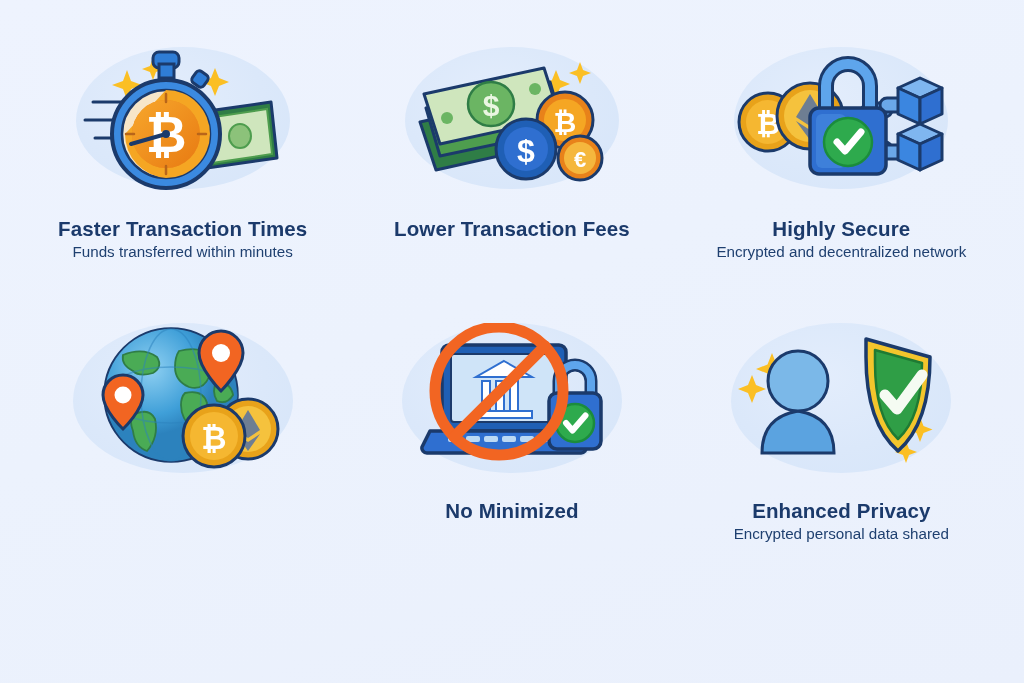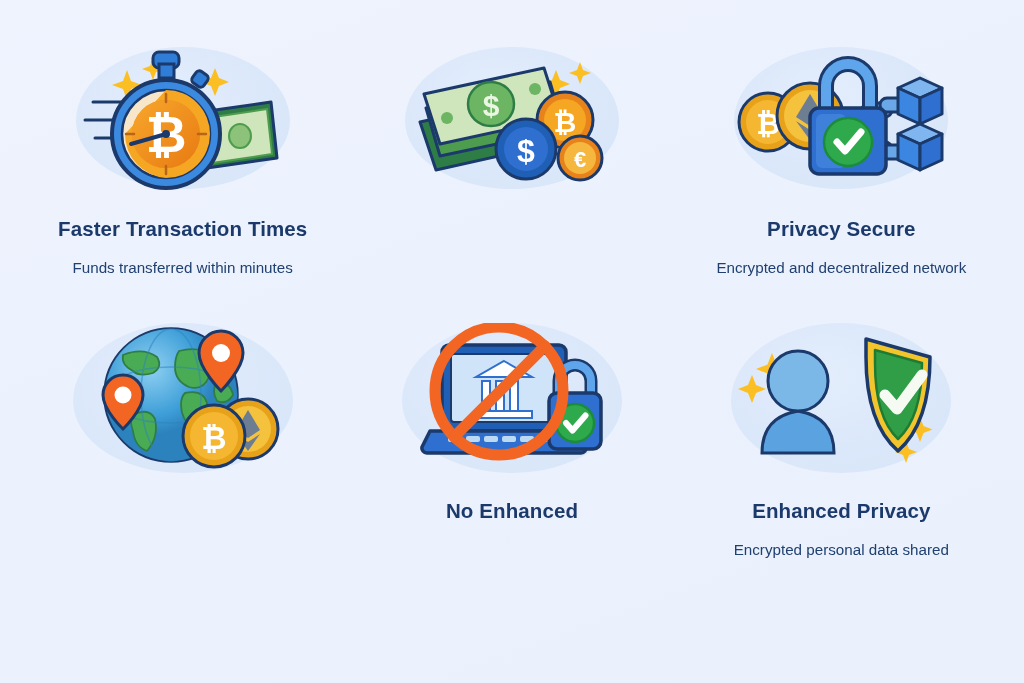--- a/index.html
+++ b/index.html
@@ -52,21 +52,20 @@
   .title {
     margin-top: 24px;
     font-size: 20.5px;
     font-weight: bold;
     color: #1b3a6b;
     letter-spacing: 0.1px;
     text-align: left;
     line-height: 1.1;
   }
   .subtitle {
-    margin-top: 16px;
     font-size: 15.2px;
     color: #1f4070;
     text-align: center;
     line-height: 1.45;
     max-width: 272px;
   }
   .row2 .icon-wrap { width: 238px; height: 156px; }
   .row2 .blob { width: 220px; height: 150px; }
 </style>
 </head>
@@ -153,20 +152,21 @@
             <circle cx="176" cy="112" r="16" fill="#f5b73d"></circle>
             <text x="176" y="121" font-family="'Liberation Sans',sans-serif" font-size="22" font-weight="bold" fill="#ffffff" text-anchor="middle">€</text>
           </g>
           <g>
             <circle cx="122" cy="103" r="30" fill="#1f5fb5" stroke="#1b3a6b" stroke-width="3"></circle>
             <circle cx="122" cy="103" r="22" fill="#2f6fd0"></circle>
             <text x="122" y="116" font-family="'Liberation Sans',sans-serif" font-size="32" font-weight="bold" fill="#ffffff" text-anchor="middle">$</text>
           </g>
         </svg>
       </div>
+      <div class="title">Lower Transaction Fees</div>
     </div>
 
     <div class="cell row1">
       <div class="icon-wrap">
         <div class="blob"></div>
         <svg class="icon-svg" width="215" height="145" viewBox="0 0 215 145">
           <g>
             <circle cx="34" cy="76" r="29" fill="#e8a21a" stroke="#1b3a6b" stroke-width="3"></circle>
             <circle cx="34" cy="76" r="22" fill="#f5b731"></circle>
             <text x="34" y="88" font-family="'Liberation Sans',sans-serif" font-size="29" font-weight="bold" fill="#ffffff" text-anchor="middle">₿</text>
@@ -198,21 +198,21 @@
             <path d="M92 64 L92 40 a22 22 0 0 1 44 0 L136 64" fill="none" stroke="#5ea5ec" stroke-width="10" stroke-linecap="round"></path>
             <rect x="76" y="62" width="76" height="66" rx="9" fill="#2f6fd0" stroke="#1b3a6b" stroke-width="3.5"></rect>
             <rect x="82" y="68" width="30" height="54" rx="6" fill="#4b8ee2" opacity="0.55"></rect>
           </g>
           <g>
             <circle cx="114" cy="96" r="24" fill="#2eaa4d" stroke="#1b8c3c" stroke-width="2.5"></circle>
             <path d="M103 96 l8 9 16 -19" fill="none" stroke="#ffffff" stroke-width="7" stroke-linecap="round" stroke-linejoin="round"></path>
           </g>
         </svg>
       </div>
-      <div class="title">Privacy Secure</div>
+      <div class="title">Highly Secure</div>
       <div class="subtitle">Encrypted and decentralized  network</div>
     </div>
 
     <div class="cell row2">
       <div class="icon-wrap">
         <div class="blob"></div>
         <svg class="icon-svg" width="215" height="150" viewBox="0 0 215 150">
           <g>
             <circle cx="96" cy="72" r="66" fill="#54a9e0" stroke="#1b3a6b" stroke-width="3.5"></circle>
             <circle cx="96" cy="72" r="66" fill="url(#gg)"></circle>
@@ -289,21 +289,21 @@
             <rect x="145" y="70" width="52" height="56" rx="8" fill="#2f6fd0" stroke="#1b3a6b" stroke-width="3.5"></rect>
             <circle cx="171" cy="100" r="19" fill="#2eaa4d" stroke="#1b8c3c" stroke-width="2.5"></circle>
             <path d="M162 100 l6.5 7.5 13 -15" fill="none" stroke="#ffffff" stroke-width="6" stroke-linecap="round" stroke-linejoin="round"></path>
           </g>
           <g>
             <ellipse cx="95" cy="68" rx="64" ry="64" fill="none" stroke="#f26522" stroke-width="11"></ellipse>
             <line x1="50" y1="114" x2="141" y2="23" stroke="#f26522" stroke-width="11" stroke-linecap="round"></line>
           </g>
         </svg>
       </div>
-      <div class="title">No Enhanced</div>
+      <div class="title">No Minimized</div>
     </div>
 
     <div class="cell row2">
       <div class="icon-wrap">
         <div class="blob"></div>
         <svg class="icon-svg" width="215" height="150" viewBox="0 0 215 150">
           <g fill="#fbbf24">
             <path d="M38 30 l4.5 11.5 11.5 4.5 -11.5 4.5 -4.5 11.5 -4.5 -11.5 -11.5 -4.5 11.5 -4.5 z"></path>
             <path d="M18 52 l4 10 10 4 -10 4 -4 10 -4 -10 -10 -4 10 -4 z"></path>
             <path d="M186 94 l3.5 9 9 3.5 -9 3.5 -3.5 9 -3.5 -9 -9 -3.5 9 -3.5 z"></path>

